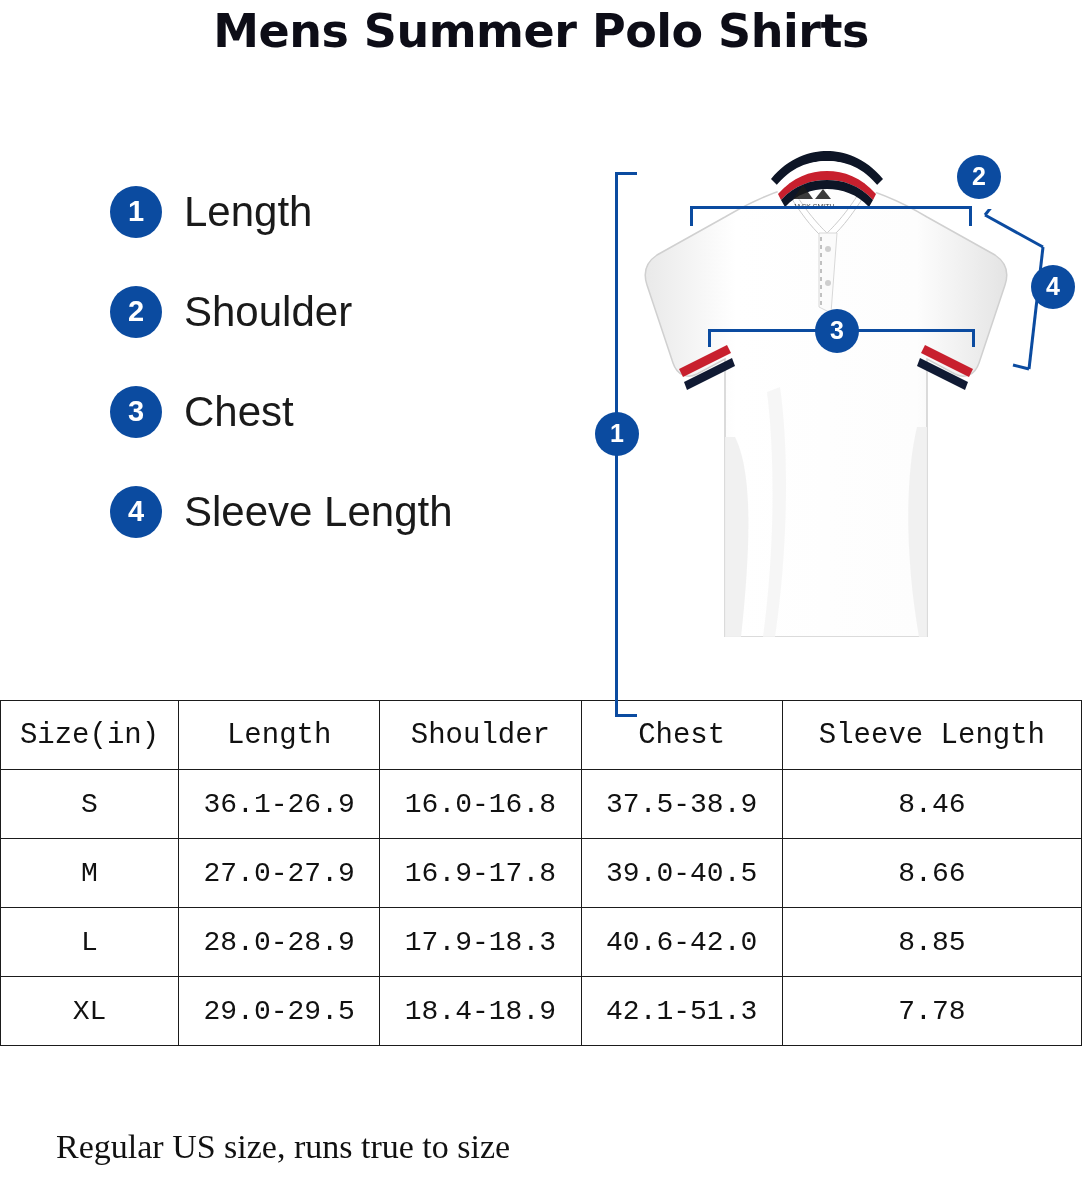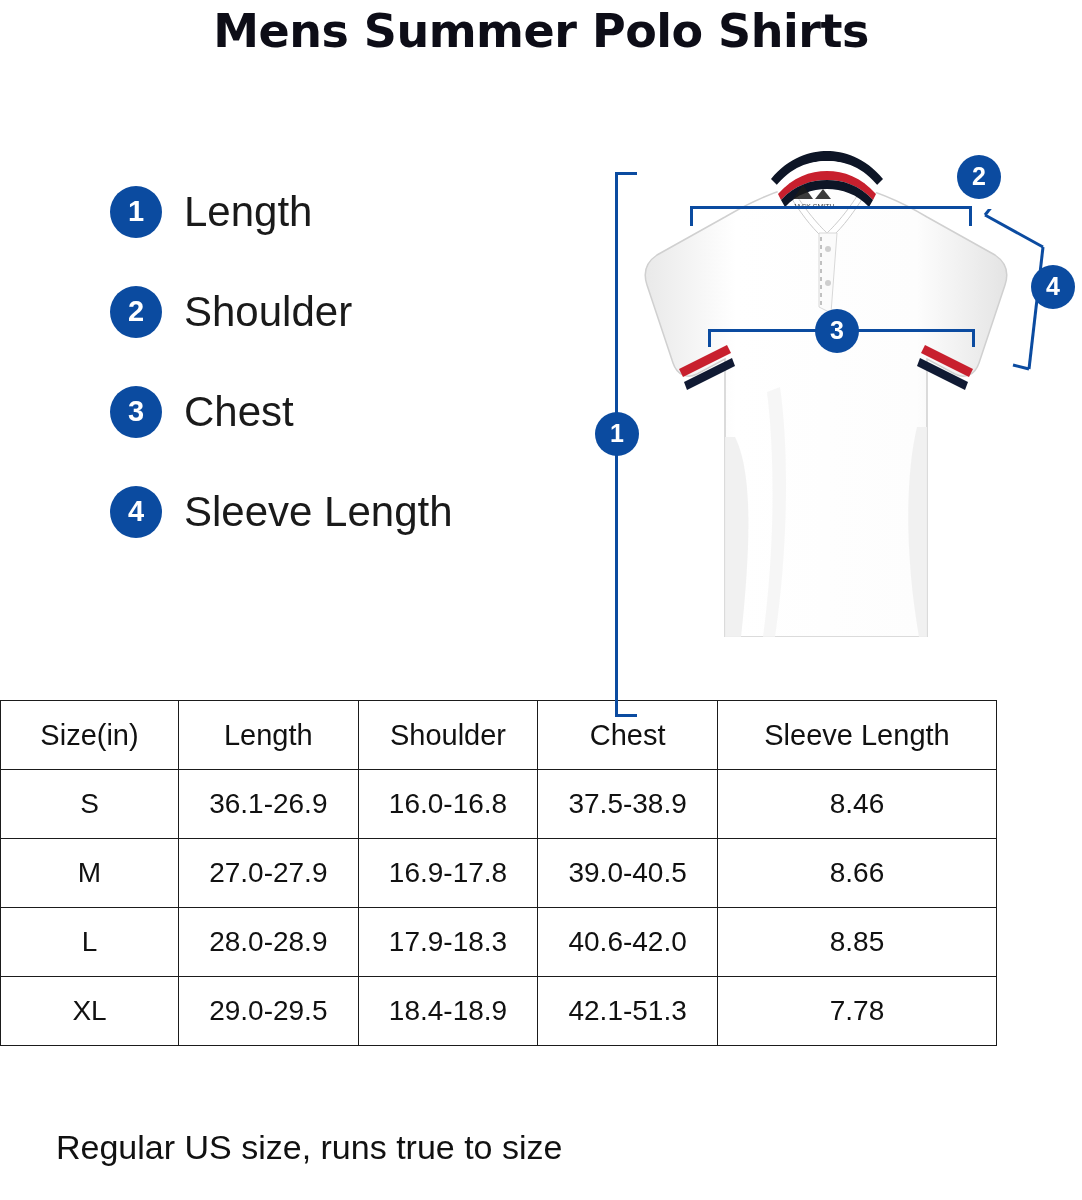--- a/index.html
+++ b/index.html
@@ -101,22 +101,22 @@
 
   
   .table-wrap {
     position: absolute;
     left: 0;
     top: 700px;
     width: 1082px;
   }
   table {
     border-collapse: collapse;
-    width: 997px;
-    font-family: Liberation Sans, sans-serif;
+    width: 1082px;
+    font-family: Liberation Mono, monospace;
     padding-left: 32px;
   }
   th, td {
     border: 1px solid #1b1b1b;
     text-align: center;
     font-size: 28px;
     font-weight: normal;
     height: 66px;
     color: #111;
   }
@@ -136,21 +136,21 @@
     color: #ffffff;
     font-size: 34px;
     padding: 6px 12px 8px 12px;
     font-family: "Liberation Sans", sans-serif;
     line-height: 1.1;
   }
   .notes-text {
     margin-left: 26px;
     font-size: 34px;
     color: #111;
-    font-family: Liberation Sans, sans-serif;
+    font-family: Liberation Serif, serif;
     white-space: nowrap;
   }
 </style>
 </head>
 <body>
 
 <div class="title">Mens Summer Polo Shirts</div>
 
 <div class="diagram">
 

